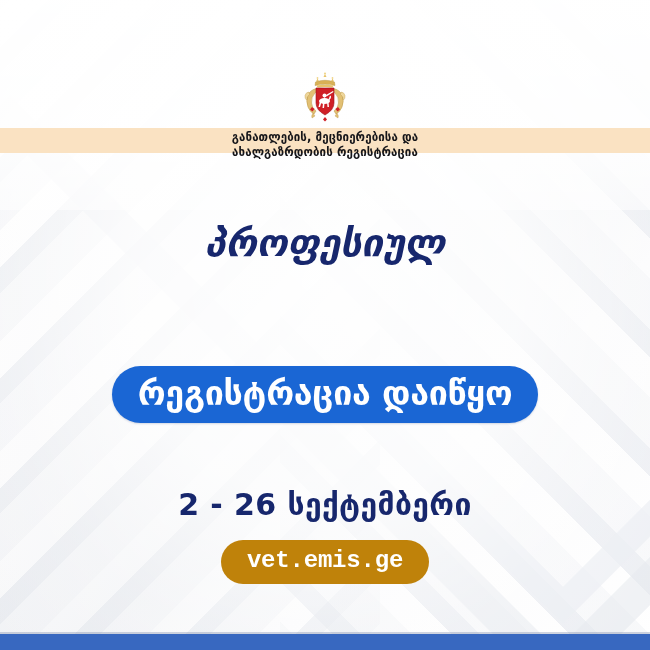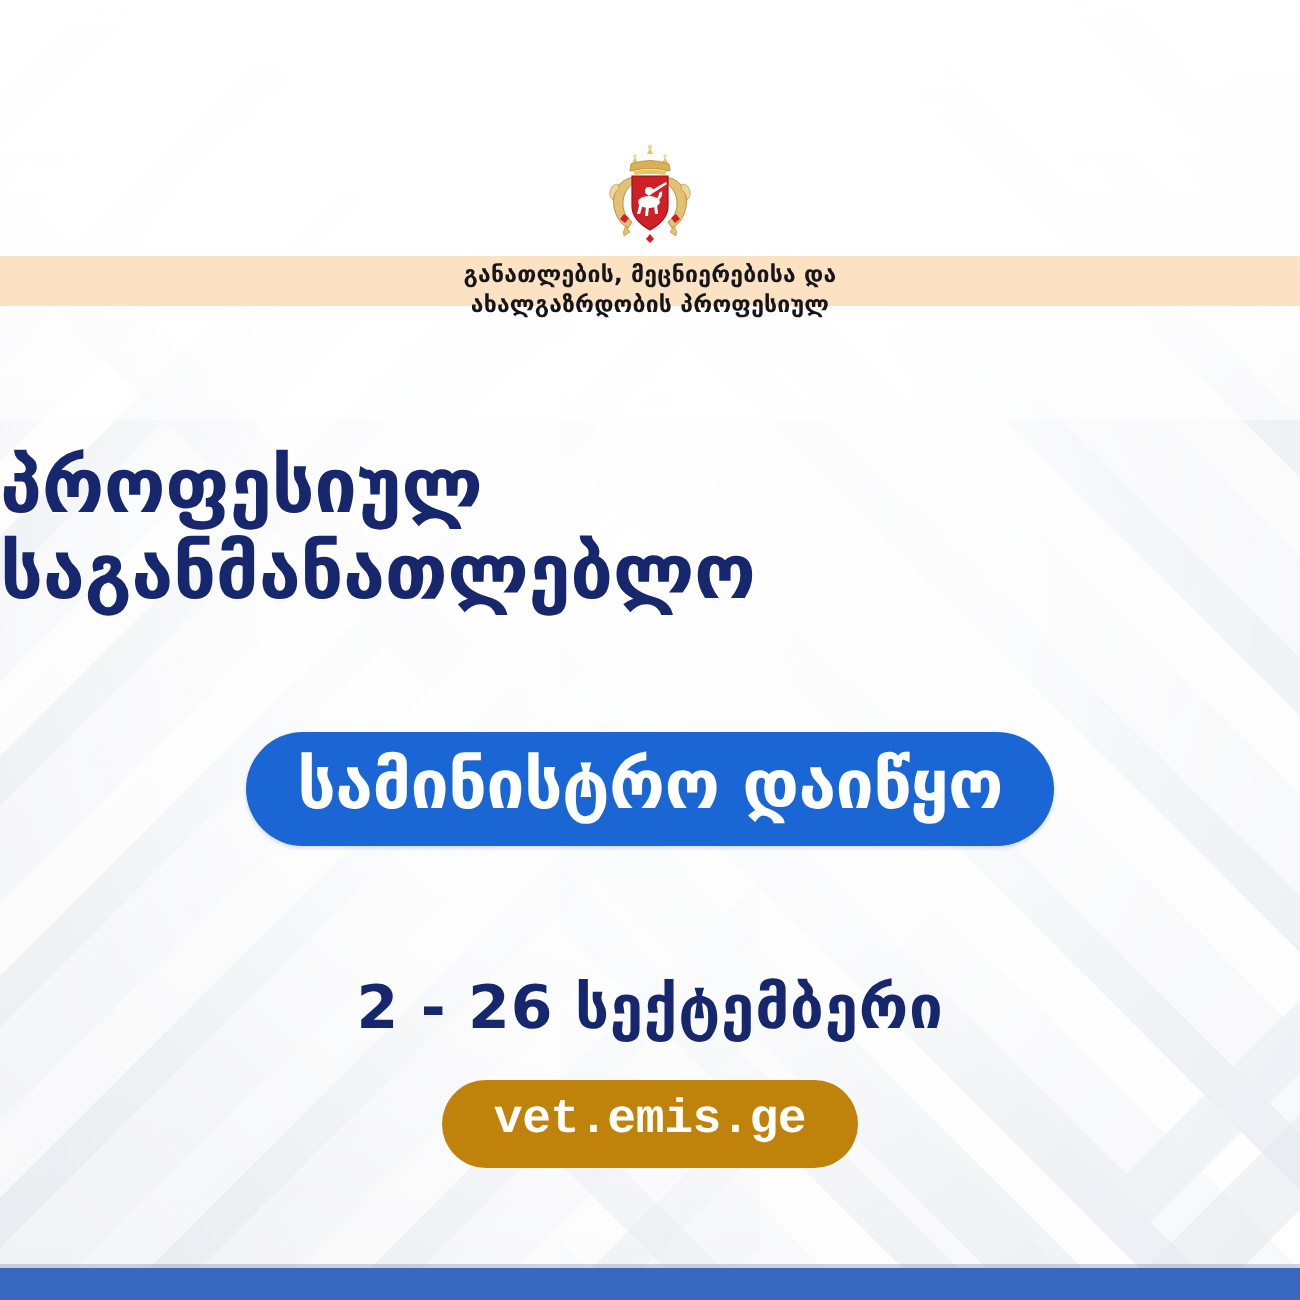--- a/index.html
+++ b/index.html
@@ -123,27 +123,28 @@
     line-height: 1.32;
     letter-spacing: 0.1px;
   }
   .ministry-name .line { display: block; }
 
   
   .headline {
     position: absolute;
     left: 0; right: 0;
     top: 222px;
-    text-align: left;
+    text-align: center;
     color: #17276d;
     font-weight: 700;
     font-size: 38px;
     line-height: 1.12;
     letter-spacing: -0.2px;
     text-shadow: 0 1px 0 rgba(255,255,255,0.6);
+    font-style: italic;
   }
   .headline .hl-line { display: block; }
 
   
   .pill-wrap {
     position: absolute;
     left: 0; right: 0;
     top: 366px;
     display: flex;
     justify-content: center;
@@ -261,31 +262,30 @@
         <path d="M48 46 L62 38 L63 40 L49 49 Z"></path>
       </g>
 
       <path d="M20 70 L25 74 L21 79 L16 75 Z" fill="#cf2027"></path>
       <path d="M72 70 L76 75 L71 79 L67 74 Z" fill="#cf2027"></path>
       <path d="M46 90 L50 95 L46 99 L42 95 Z" fill="#cf2027"></path>
     </svg>
 
     <div class="ministry-name">
       <span class="line">განათლების, მეცნიერებისა და</span>
-      <span class="line">ახალგაზრდობის პროფესიულ</span>
+      <span class="line">ახალგაზრდობის რეგისტრაცია</span>
     </div>
   </div>
 
   <div class="headline">
     <span class="hl-line">პროფესიულ</span>
-    <span class="hl-line">საგანმანათლებლო</span>
   </div>
 
   <div class="pill-wrap">
-    <span class="pill">სამინისტრო დაიწყო</span>
+    <span class="pill">რეგისტრაცია დაიწყო</span>
   </div>
 
   <div class="date-line">2 - 26 სექტემბერი</div>
 
   <div class="url-wrap">
     <span class="url-badge">vet.emis.ge</span>
   </div>
 
   <div class="bottom-hair"></div>
   <div class="bottom-strip"></div>

